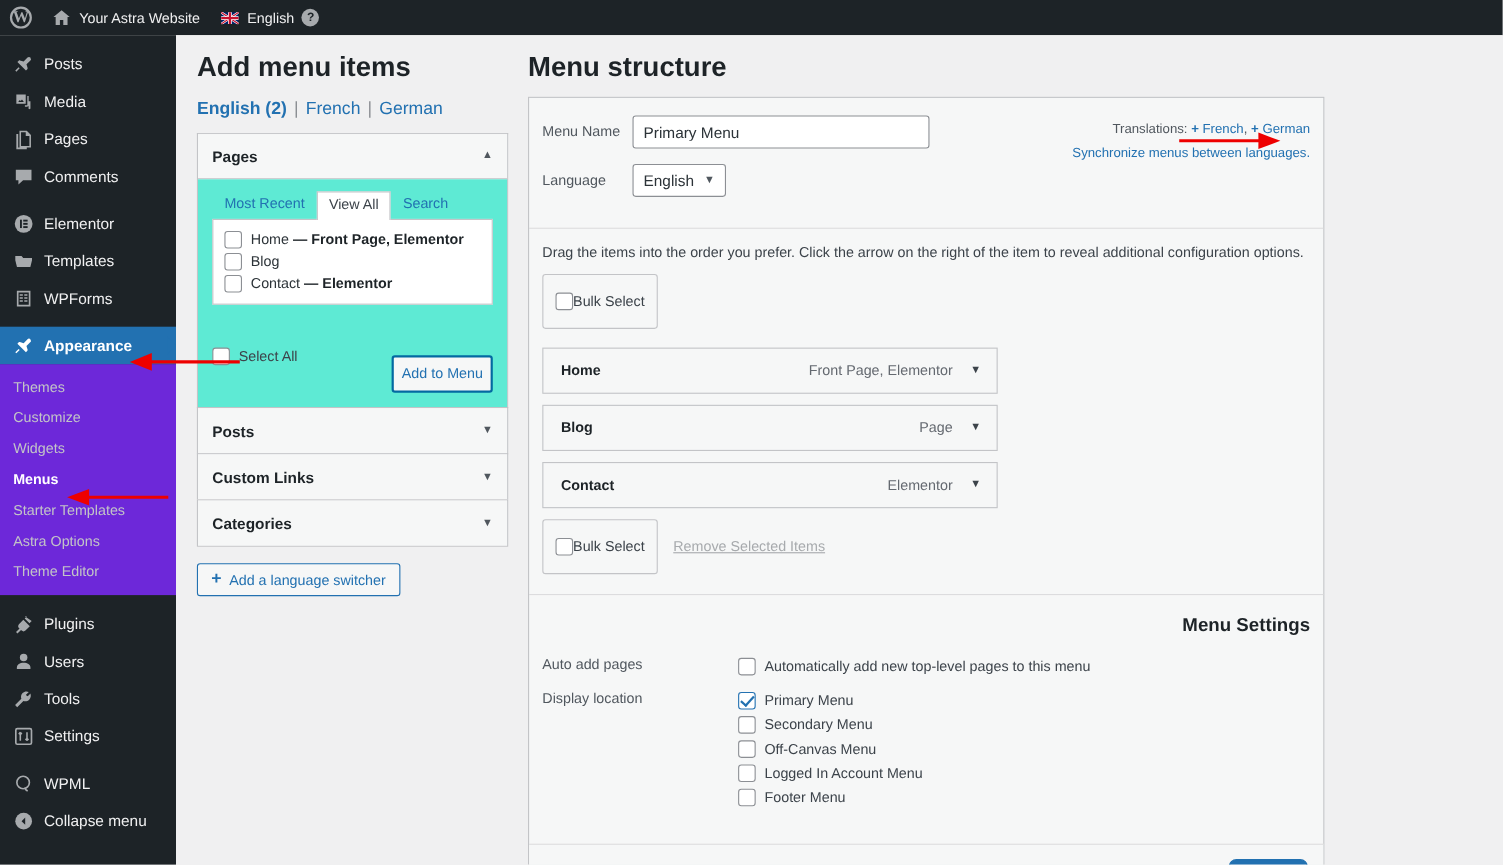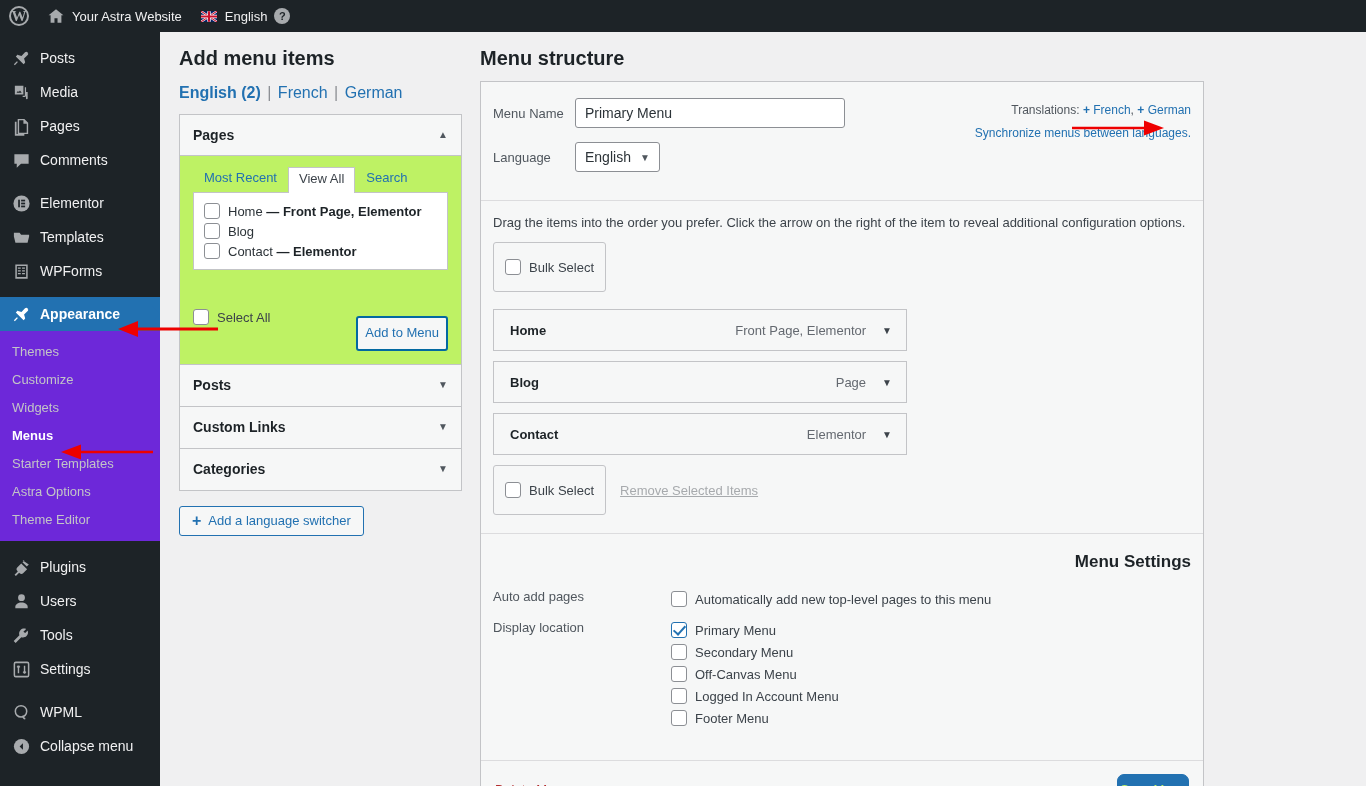--- a/index.html
+++ b/index.html
@@ -105,21 +105,21 @@
     width: 1206px; height: 754px;
     background: #f0f0f1;
     overflow: hidden;
   }
 
   
   #accordion-col {
     position: absolute; left: 19px; top: 8px; width: 283px;
   }
   .col-heading {
-    font-size: 20px; font-weight: 600; color: #1d2327;
+    font-size: 25px; font-weight: 600; color: #1d2327;
     margin: 5px 0 10px 0; line-height: 1.3;
   }
   .lang-links { font-size: 16px; margin-bottom: 9px; line-height: 1.5; }
   .lang-links a { color: #2271b1; text-decoration: none; }
   .lang-links .cur { color: #2271b1; font-weight: 700; }
   .lang-links .sep { color: #8c8f94; margin: 0 2px; }
 
   .panel {
     background: #fff;
     border: 1px solid #c3c4c7;
@@ -127,21 +127,21 @@
   }
   .panel:last-of-type { border-bottom: 1px solid #c3c4c7; }
   .panel-head {
     display: flex; align-items: center; justify-content: space-between;
     height: 41px; padding: 0 13px;
     background: #f6f7f7;
     font-size: 14px; font-weight: 600; color: #1d2327;
   }
   .panel-head.open { background: #f6f7f7; border-bottom: 1px solid #c3c4c7; }
   .tri { font-size: 10px; color: #50575e; line-height: 1; }
-  .panel-body { padding: 11px 13px 13px 13px; background: #bef264; }
+  .panel-body { padding: 11px 13px 13px 13px; background: #5eead4; }
 
   .tabs { display: flex; align-items: flex-end; height: 25px; margin-bottom: 0; }
   .tab {
     font-size: 13px; color: #2271b1;
     padding: 3px 10px 5px 10px;
     border: 1px solid transparent;
     border-bottom: none;
     line-height: 1.3;
   }
   .tab.active {
@@ -224,21 +224,21 @@
     text-align: right; font-size: 12px; color: #50575e;
     line-height: 1.9;
   }
   .translations a { color: #2271b1; text-decoration: none; }
   .translations .tplus { color: #2271b1; font-weight: 700; }
   .sync-link { display: block; color: #2271b1; text-decoration: underline; font-size: 12px; }
 
   .drag-area { padding: 14px 12px 18px 12px; }
   .drag-hint { font-size: 13px; color: #3c434a; margin-bottom: 12px; }
   .bulk-btn {
-    display: inline-flex; align-items: center; gap: 8px;
+    display: inline-flex; align-items: center; 
     border: 1px solid #c3c4c7; background: #f6f7f7;
     border-radius: 3px; padding: 16px 11px; font-size: 13px; color: #3c434a;
   }
   .menu-rows { margin-top: 17px; }
   .menu-row {
     background: #f6f7f7;
     border: 1px solid #c3c4c7;
     height: 42px;
     display: flex; align-items: center;
     padding: 0 14px 0 16px;

